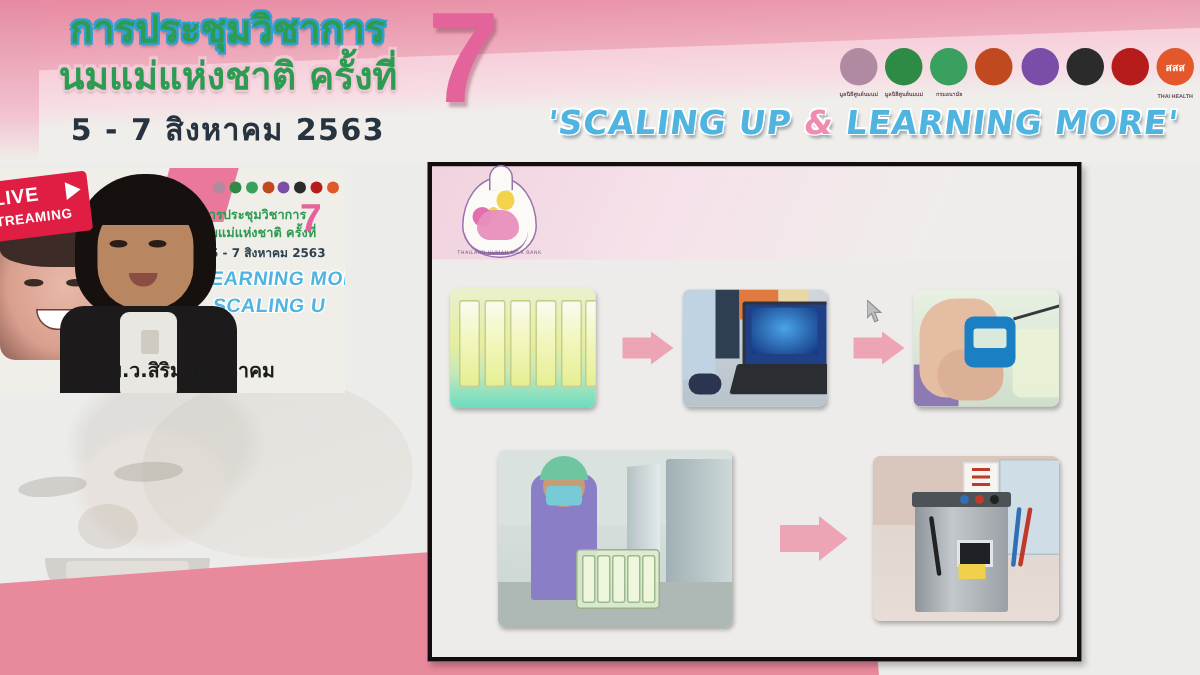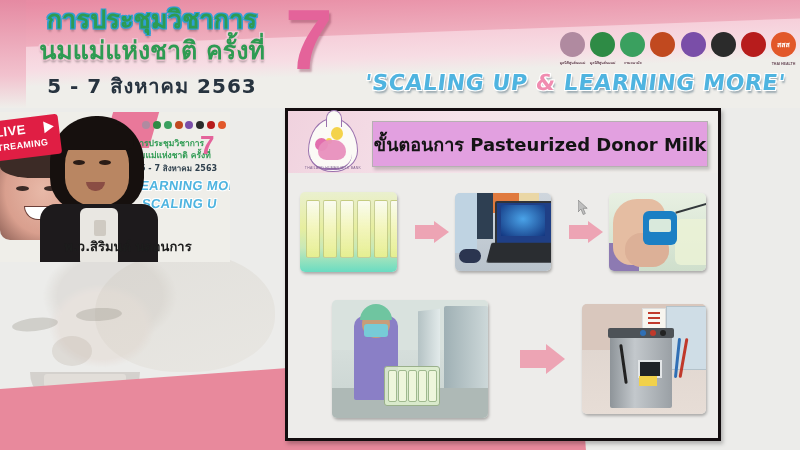--- a/index.html
+++ b/index.html
@@ -411,38 +411,35 @@
       <div class="vp-tie"></div>
     </div>
 
     <div class="live">
       <div class="l1">LIVE</div>
       <div class="play"></div>
       <div class="l2">STREAMING</div>
     </div>
   </div>
 
-  <div class="speaker-name">พ.ว.สิริมนต์  นตอนการ</div>
+  <div class="speaker-name">พ.ว.สิริมนต์  งหาคม</div>
 
   <div class="panel">
     <div class="panel-tint"></div>
 
     <div class="drop-logo">
       <div class="dl-drop"></div>
       <div class="dl-dot"></div>
       <div class="dl-dot2"></div>
       <div class="dl-head"></div>
       <div class="dl-baby"></div>
       <div class="dl-arm"></div>
       <div class="dl-cap">THAILAND HUMAN MILK BANK</div>
     </div>
 
-    <div class="panel-title">
-      <span>ขั้นตอนการ Pasteurized Donor Milk</span>
-    </div>
 
     <div class="row row1">
       <div class="ph p1">
         <b style="left:6px"></b>
           <b style="left:23px"></b>
           <b style="left:40px"></b>
         <b style="left:57px"></b>
           <b style="left:74px"></b>
           <b style="left:90px"></b>
       </div>

